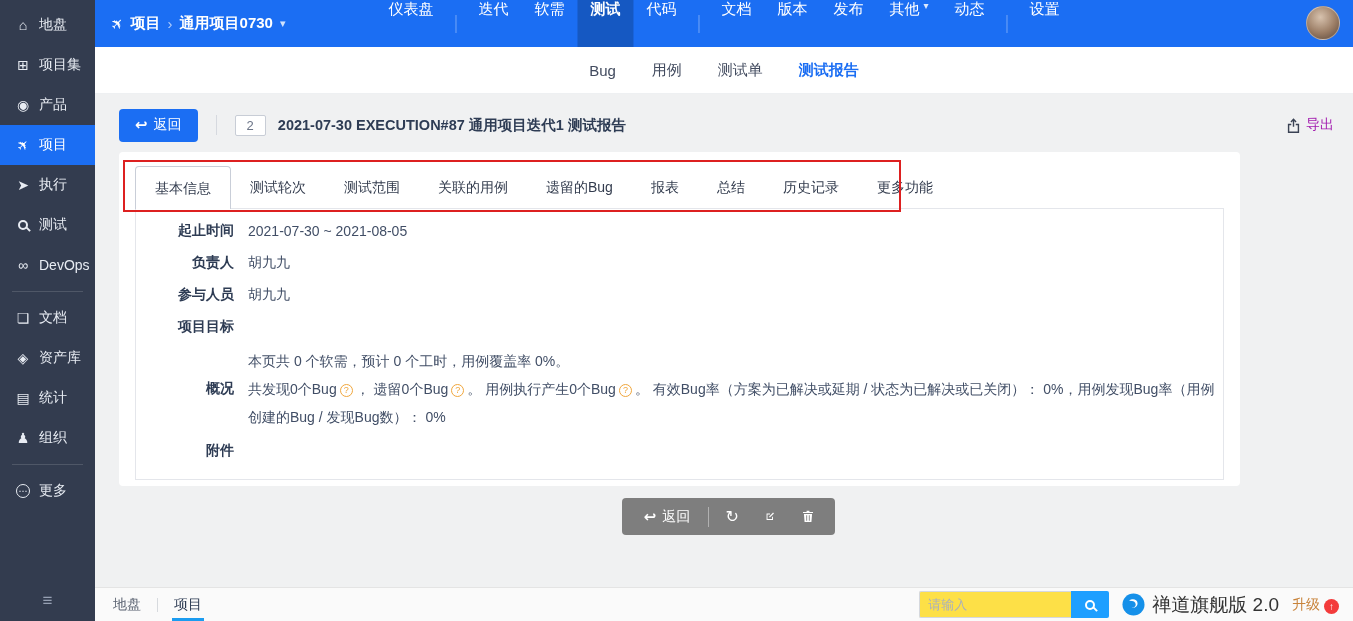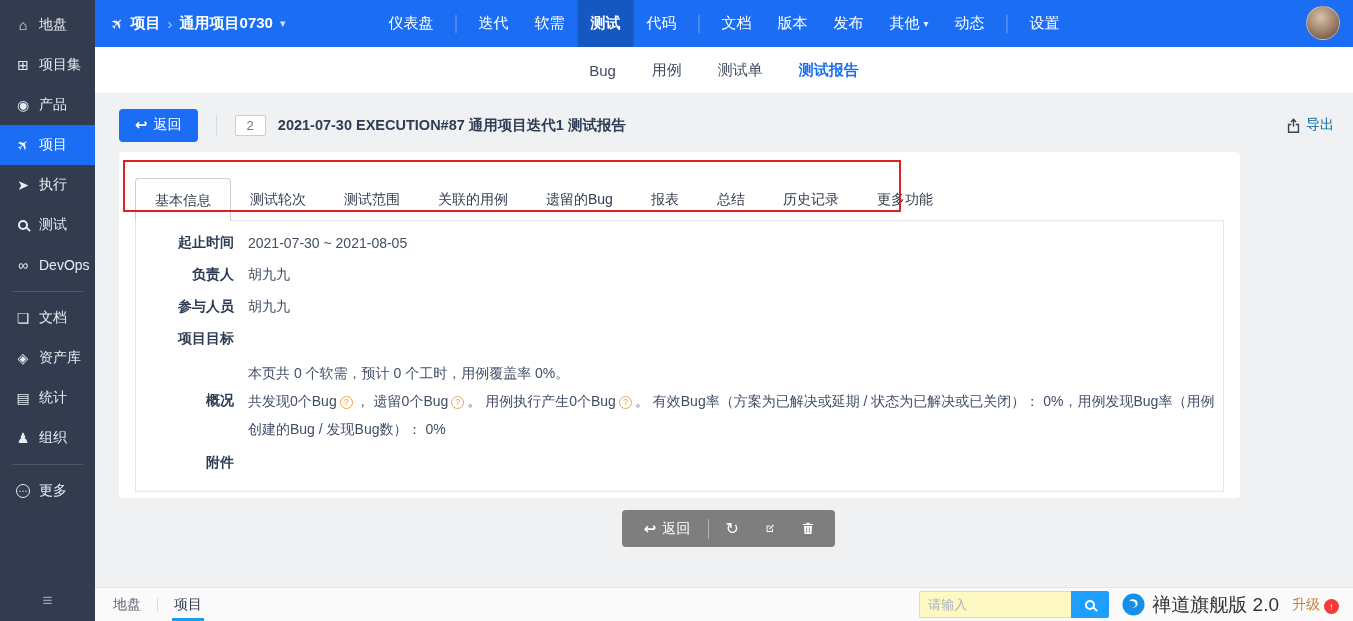--- a/index.html
+++ b/index.html
@@ -35,45 +35,45 @@
 
   
   .right-col { flex:1; display:flex; flex-direction:column; min-width:0; }
 
   
   .topnav { height:47px; background:#1b6ef3; color:#fff; display:flex; align-items:center; position:relative; flex-shrink:0; }
   .crumb { display:flex; align-items:center; gap:7px; padding-left:16px; font-size:15px; font-weight:bold; }
   .crumb .sep { opacity:.65; font-weight:normal; font-size:15px; }
   .crumb .caret { opacity:.8; font-size:11px; font-weight:normal; }
   .nav-menu { position:absolute; left:50%; transform:translateX(-50%); height:100%; display:flex; align-items:stretch; }
-  .nav-item { display:flex; align-items:center; gap:4px; padding:0 13px; font-size:15px; cursor:pointer; white-space:nowrap; }
+  .nav-item { display:flex; gap:4px; padding:0 13px; font-size:15px; cursor:pointer; white-space:nowrap; }
   .nav-item.active { background:rgba(0,0,0,.2); font-weight:bold; }
   .nav-item .caret { font-size:10px; opacity:.85; }
   .nav-divider { width:1px; height:18px; background:rgba(255,255,255,.4); align-self:center; margin:0 9px; }
   .avatar { position:absolute; right:13px; top:6px; width:34px; height:34px; border-radius:50%; cursor:pointer;
     background: radial-gradient(circle at 42% 32%, #d7c2ae, #9a7c64 55%, #5d4a3e 95%); border:1px solid rgba(255,255,255,.4); }
 
   
   .subnav { height:47px; background:#fff; display:flex; align-items:center; justify-content:center; gap:36px; flex-shrink:0; border-bottom:1px solid #eef0f2; }
   .sub-item { font-size:15px; color:#424b5f; cursor:pointer; }
   .sub-item.active { color:#1b6ef3; font-weight:bold; }
 
   
   .main { flex:1; background:#f0f1f2; position:relative; padding:14px 15px 0 24px; overflow:hidden; }
 
   .toolbar { display:flex; align-items:center; height:34px; margin-bottom:10px; }
   .back-btn { background:#1b6ef3; color:#fff; height:33px; border:none; border-radius:4px; padding:0 16px; font-size:14px; display:flex; align-items:center; gap:6px; cursor:pointer; font-family:inherit; }
   .back-btn .bicon { font-weight:bold; font-size:15px; }
   .tb-divider { width:1px; height:20px; background:#d6d9df; margin:0 18px; }
   .tb-badge { border:1px solid #c8cdd6; border-radius:2px; background:#fff; color:#6b7487; font-size:13px; padding:2px 11px; }
   .tb-title { margin-left:12px; font-weight:bold; font-size:14.5px; color:#2e3c54; }
-  .export-btn { margin-left:auto; display:flex; align-items:center; gap:5px; color:#0369a1; font-size:14px; cursor:pointer; padding-right:4px; }
+  .export-btn { margin-left:auto; display:flex; align-items:center; gap:5px; color:#a21caf; font-size:14px; cursor:pointer; padding-right:4px; }
   .export-btn svg { display:block; }
 
-  .card { background:#fff; border-radius:4px; width:1121px; padding:26px 16px 6px; position:relative; }
+  .card { background:#fff; border-radius:4px; width:1121px; padding:14px 16px 6px; position:relative; }
   .tabs { display:flex; align-items:stretch; height:42px; }
   .tab { padding:0 19px; line-height:42px; font-size:14px; color:#333c4e; cursor:pointer; white-space:nowrap; }
   .tab.active { border:1px solid #c9ced8; border-bottom:none; border-radius:4px 4px 0 0; background:#fff; margin-bottom:-1px; position:relative; z-index:2; }
 
   .detail-box { border:1px solid #e4e6eb; background:#fff; padding:6px 0 12px; position:relative; z-index:1; }
   .d-row { display:flex; align-items:center; min-height:32px; }
   .d-label { width:112px; text-align:right; font-weight:bold; color:#2e3c54; padding-right:14px; flex-shrink:0; }
   .d-value { color:#414e66; }
   .d-row.multi { align-items:center; padding:4px 0; }
   .ov-lines { display:flex; flex-direction:column; }
@@ -90,21 +90,21 @@
 
   
   .footer { height:34px; background:#fafafa; border-top:1px solid #e4e4e4; display:flex; align-items:center; flex-shrink:0; }
   .f-tabs { display:flex; align-items:center; height:100%; padding-left:16px; gap:0; }
   .f-tab { position:relative; height:100%; display:flex; align-items:center; padding:0 2px; font-size:14px; color:#5b6372; cursor:pointer; }
   .f-tab.active { color:#2e3c54; }
   .f-tab.active::after { content:""; position:absolute; left:0; right:0; bottom:0; height:3px; background:#1b9cf0; }
   .f-divider { width:1px; height:14px; background:#d7dade; margin:0 14px; }
   .f-right { margin-left:auto; display:flex; align-items:center; gap:13px; padding-right:14px; }
   .search-group { display:flex; }
-  .search-input { width:152px; height:27px; border:1px solid #d5d8de; border-right:none; border-radius:2px 0 0 2px; padding:0 8px; font-size:13px; color:#414e66; font-family:inherit; outline:none; background:#fef9c3; }
+  .search-input { width:152px; height:27px; border:1px solid #d5d8de; border-right:none; border-radius:2px 0 0 2px; padding:0 8px; font-size:13px; color:#414e66; font-family:inherit; outline:none; background:#fde047; }
   .search-input::placeholder { color:#aab0bc; }
   .search-btn { width:38px; height:27px; background:#1e9fff; border:none; border-radius:0 2px 2px 0; color:#fff; display:flex; align-items:center; justify-content:center; cursor:pointer; }
   .brand { display:flex; align-items:center; gap:7px; font-size:19px; color:#333; }
   .upgrade { display:flex; align-items:flex-end; gap:4px; color:#c8833a; font-size:14px; cursor:pointer; }
   .upbadge { width:15px; height:15px; border-radius:50%; background:#f33b3b; color:#fff; font-size:10px; display:inline-flex; align-items:center; justify-content:center; }
 </style>
 </head>
 <body>
 
 <div class="app">

